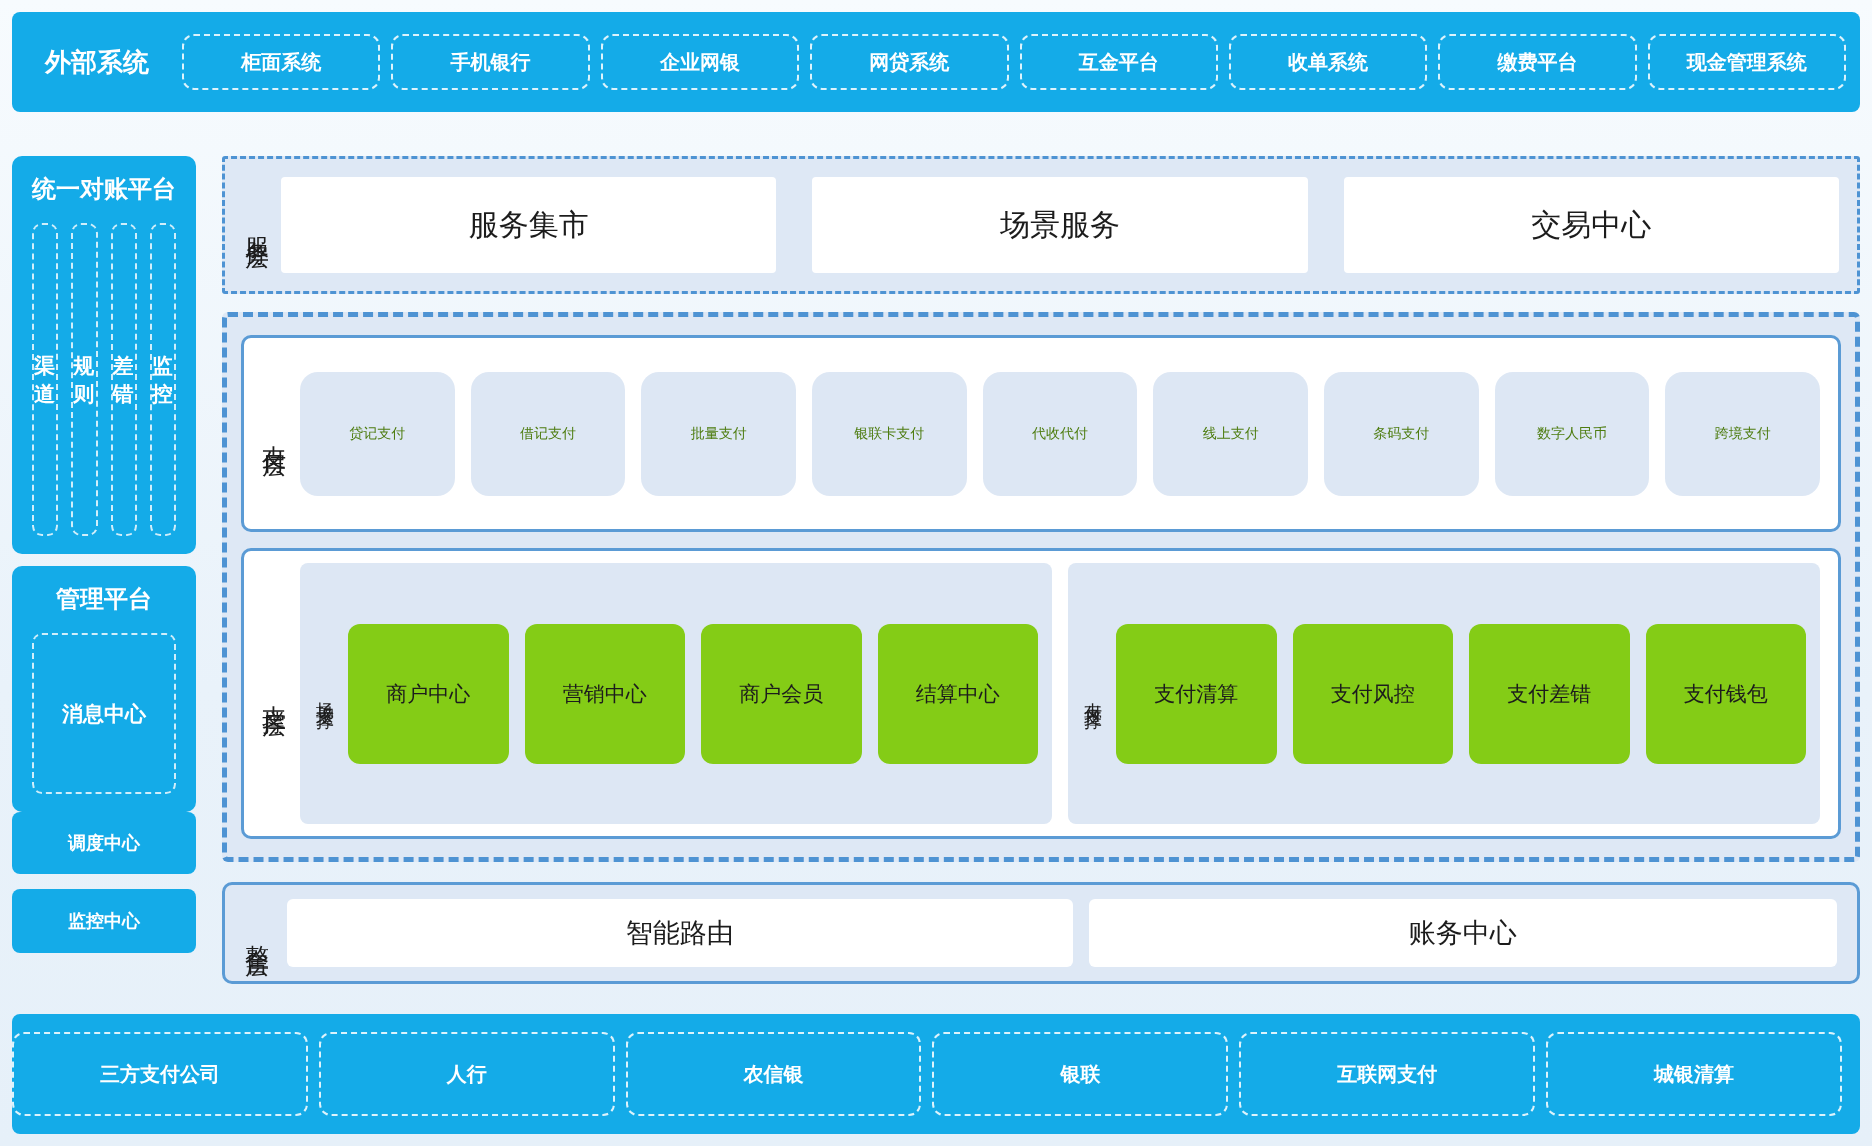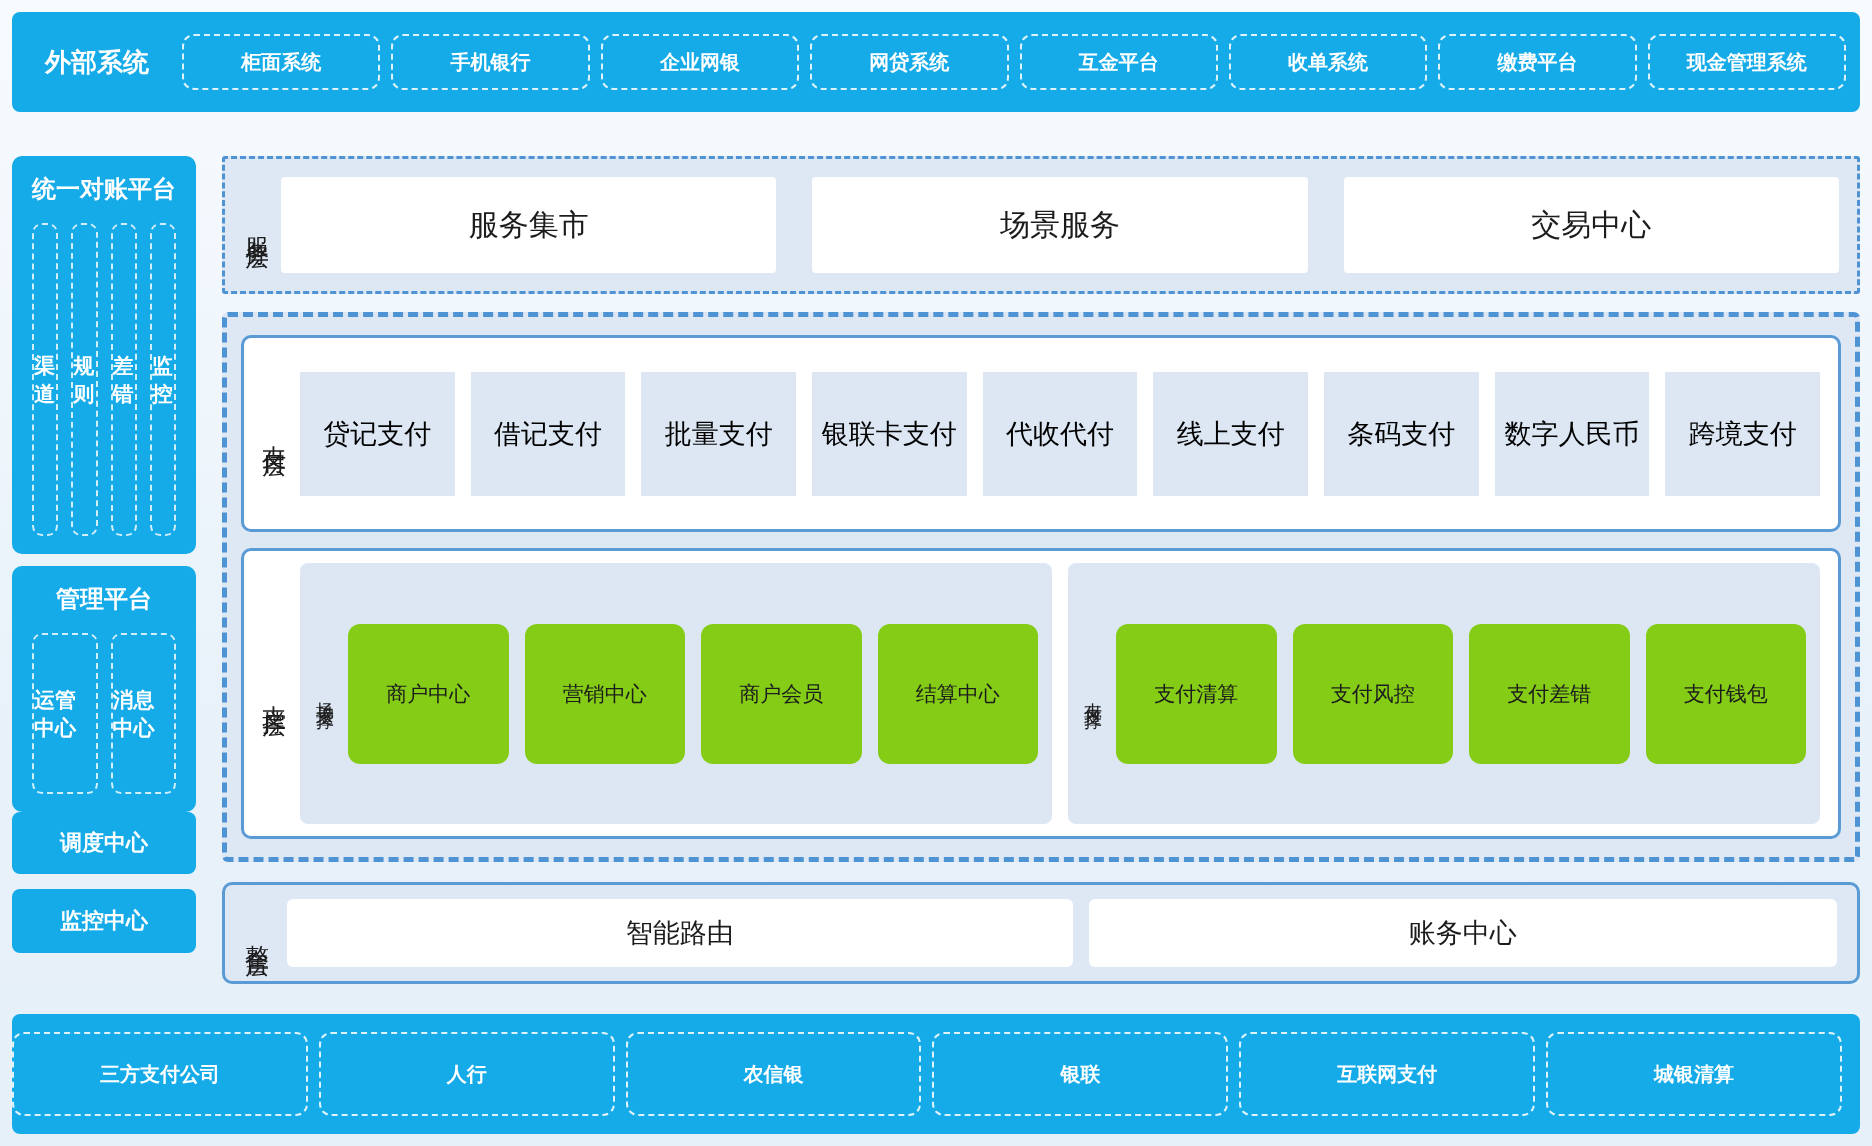--- a/index.html
+++ b/index.html
@@ -44,21 +44,21 @@
   .side-title { font-size:24px; font-weight:bold; text-align:center; margin:8px 0 18px; white-space:nowrap; letter-spacing:0; }
   .side-items { flex:1; display:flex; flex-direction:row; gap:13px; }
   .side-item {
     flex:1; border:2px dashed rgba(255,255,255,.8); border-radius:10px;
     display:flex; align-items:center; justify-content:center;
     font-size:21px; font-weight:bold;
   }
   .side-solid {
     background:#14ABE8; border-radius:8px; height:62px; display:flex;
     align-items:center; justify-content:center; color:#fff;
-    font-size:22px; font-weight:bold;
+    font-size:18px; font-weight:bold;
   }
   .side-solid-1 { margin-bottom:15px; }
   .side-solid-2 { height:64px; }
 
   
   .main { flex:1; display:flex; flex-direction:column; }
 
   .v-label {
     writing-mode:vertical-rl; text-orientation:upright;
     font-size:24px; color:#1c1c1c; letter-spacing:5px;
@@ -91,23 +91,23 @@
     background:#DEE8F5; border:5px dashed #4E93D3; border-radius:6px;
     padding:18px 14px; display:flex; flex-direction:column; gap:16px;
   }
   .container {
     background:#fff; border:3px solid #5B9BD5; border-radius:10px;
     display:flex; align-items:center; padding:12px 18px 12px 10px; gap:6px;
   }
   .payment-container { flex:0 0 197px; }
   .payment-boxes { flex:1; display:flex; gap:16px; align-items:center; }
   .payment-box {
-    flex:1; height:124px; background:#DDE7F4; border-radius:0;
-    display:flex; align-items:center; justify-content:center;
-    font-size:27px; color:#000000; text-align:center;
+    flex:1; height:124px; background:#DDE7F4; border-radius:18px;
+    display:flex; align-items:center; justify-content:center;
+    font-size:14px; color:#4d7c0f; text-align:center;
   }
   .support-container { flex:1; }
   .support-groups { flex:1; display:flex; gap:16px; height:100%; align-items:center; }
   .support-group {
     flex:1; height:100%; background:#DDE7F4; border-radius:8px;
     display:flex; align-items:center; padding:12px 14px 12px 8px; gap:6px;
   }
   .support-boxes { flex:1; display:flex; gap:16px; align-items:center; }
   .support-box {
     flex:1; height:140px; background:#84cc16; border-radius:12px;
@@ -156,21 +156,20 @@
         <div class="side-items">
           <div class="side-item">渠道</div>
           <div class="side-item">规则</div>
           <div class="side-item">差错</div>
           <div class="side-item">监控</div>
         </div>
       </div>
       <div class="side-section side-section-2">
         <div class="side-title">管理平台</div>
         <div class="side-items">
-          <div class="side-item">运管中心</div>
           <div class="side-item">消息中心</div>
         </div>
       </div>
       <div class="side-solid side-solid-1">调度中心</div>
       <div class="side-solid side-solid-2">监控中心</div>
     </div>
 
     <div class="main">
 
       <div class="service-layer">

